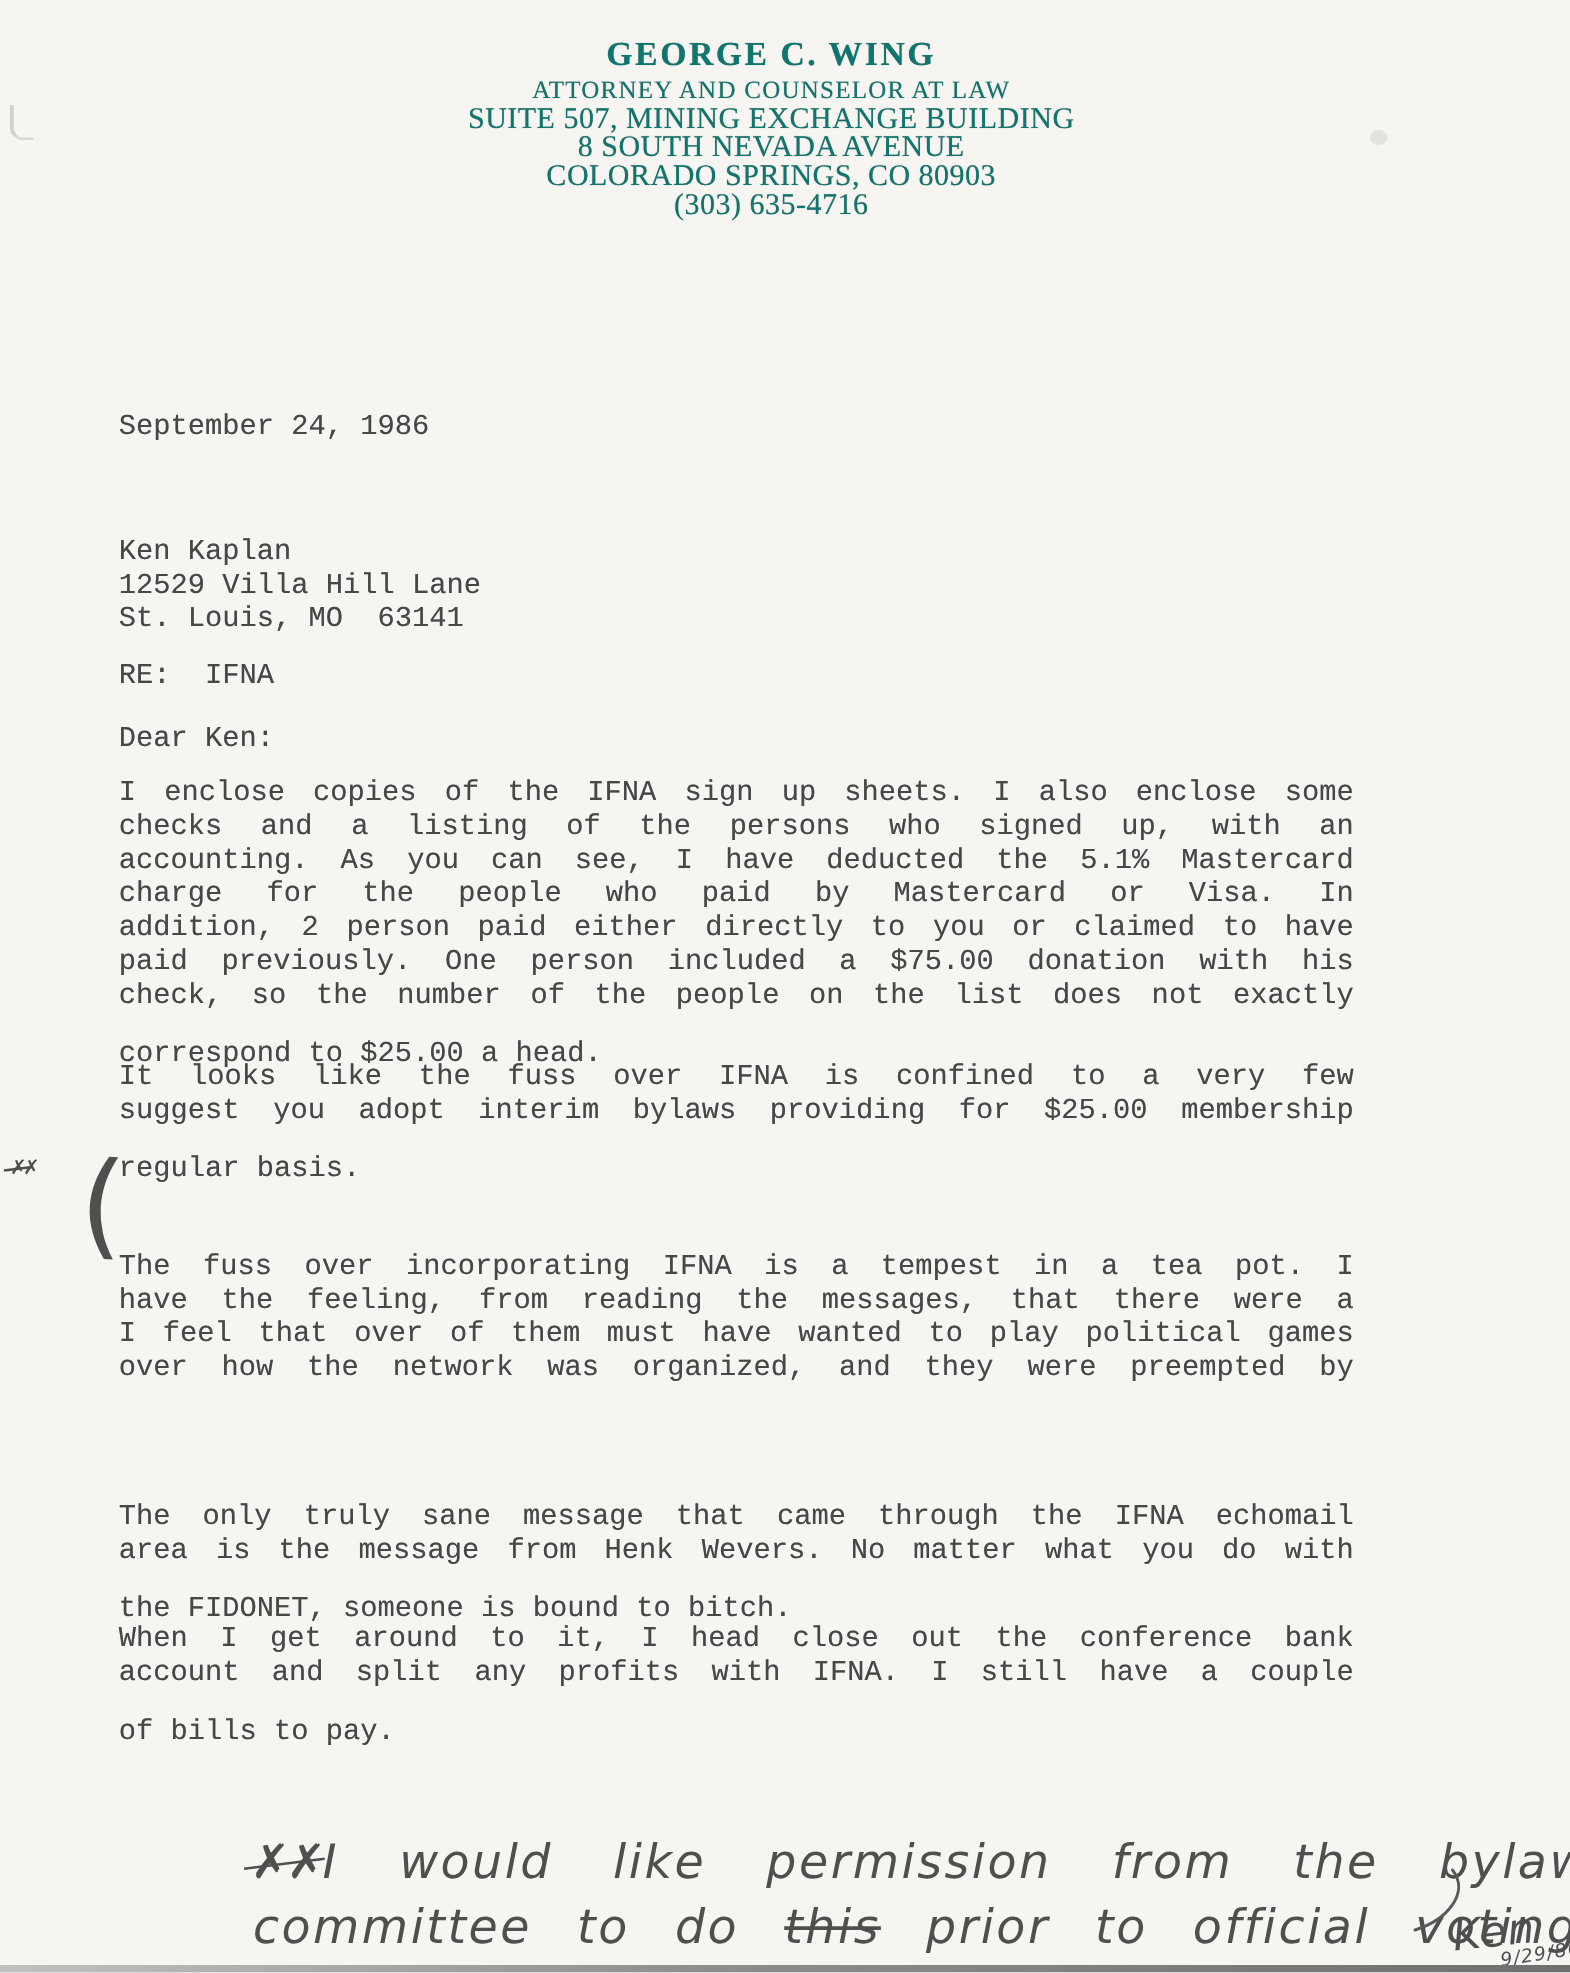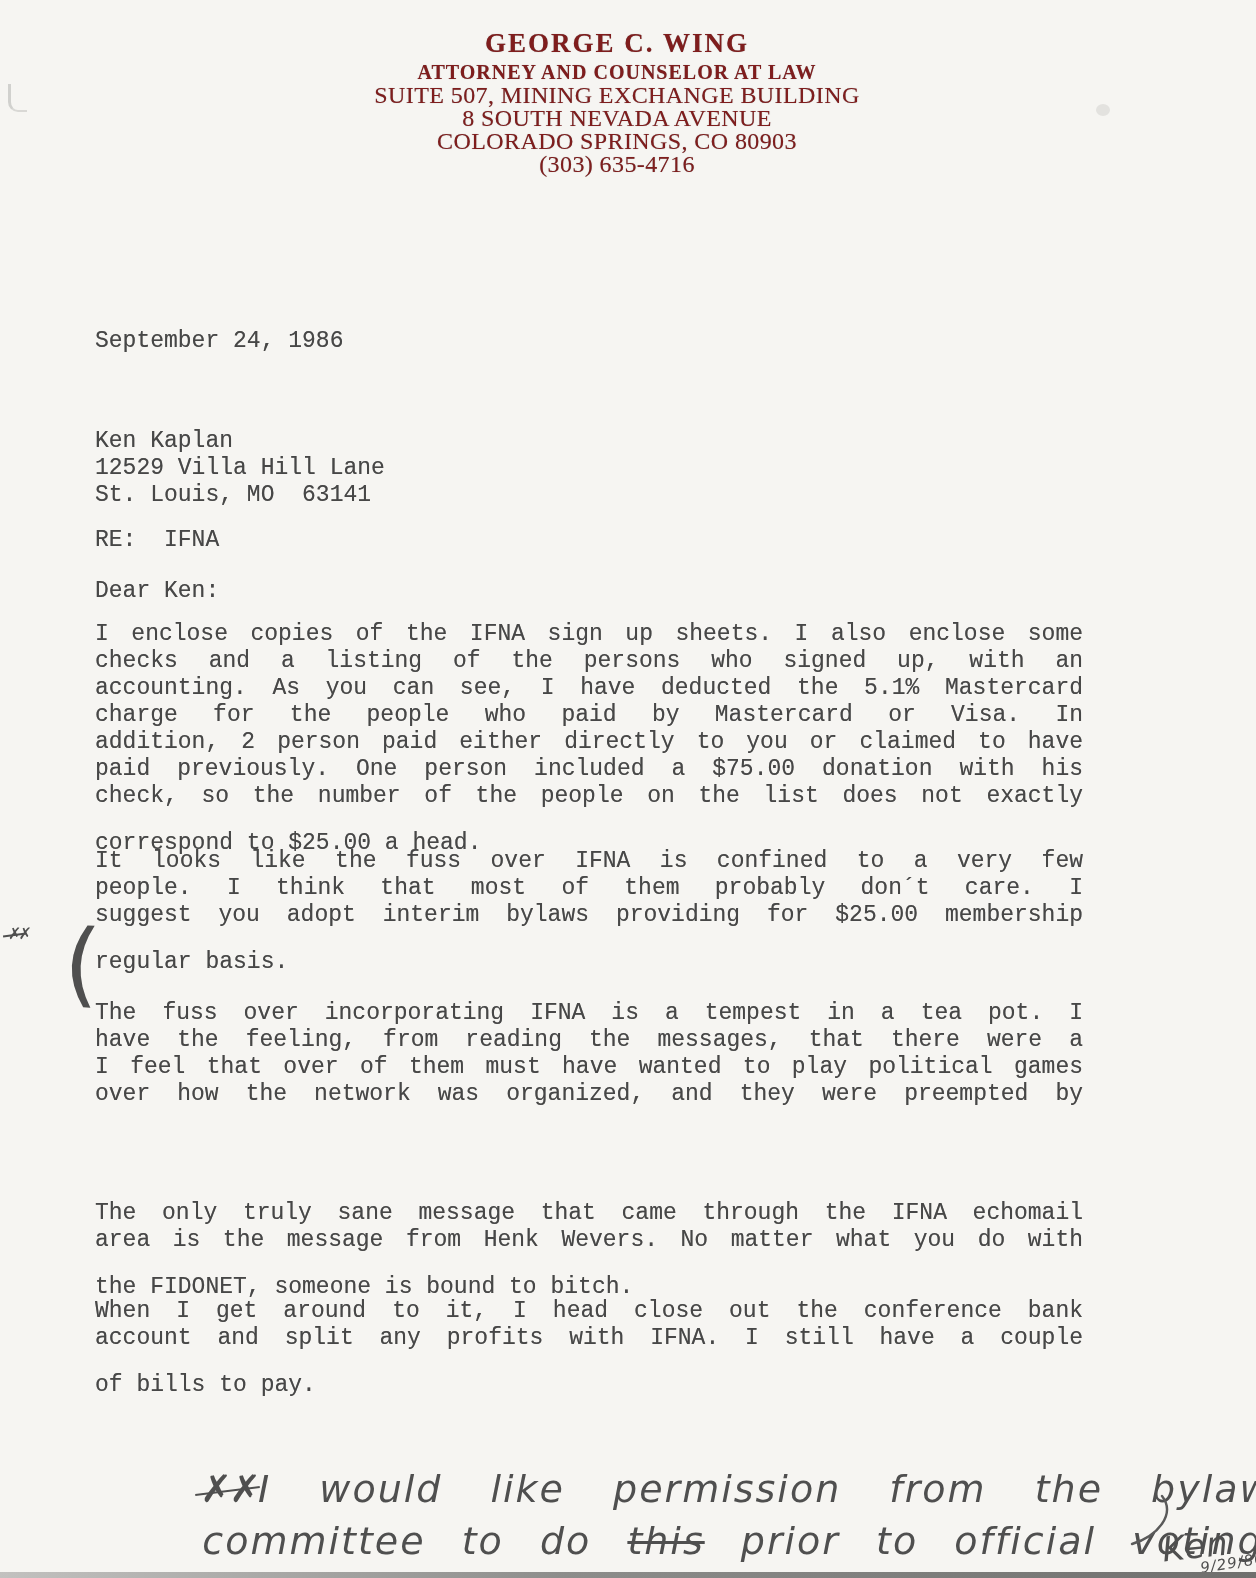--- a/index.html
+++ b/index.html
@@ -10,25 +10,25 @@
     background:#f6f5f2;
     overflow:hidden;
     font-family:"Liberation Mono",monospace;
     color:#474747;
   }
   
   .letterhead{
     position:absolute;top:28px;left:0;width:1234px;
     text-align:center;
     font-family:"Liberation Serif",serif;
-    color:#7f1d1d;
+    color:#0f766e;
     text-shadow:0 0 .7px rgba(60,60,60,.55);
   }
   .lh-name{font-size:27px;font-weight:bold;letter-spacing:2px;line-height:31px;}
-  .lh-title{font-size:20px;font-weight:bold;letter-spacing:1px;line-height:24px;margin-top:1px;}
+  .lh-title{font-size:20px;font-weight:normal;letter-spacing:1px;line-height:24px;margin-top:1px;}
   .lh-line{font-size:24px;letter-spacing:.4px;line-height:23px;}
   
   .typed{
     position:absolute;left:95px;width:988px;
     font-size:23px;line-height:27px;
     text-shadow:0 0 .5px rgba(70,70,70,.5);
   }
   .single{white-space:pre;}
   .para .jl{text-align:justify;text-align-last:justify;}
   .para .ll{text-align:left;white-space:pre-wrap;margin-top:20px;}
@@ -107,21 +107,20 @@
     <div class="jl">accounting.  As you can see, I have deducted the 5.1% Mastercard</div>
     <div class="jl">charge for the people who paid by Mastercard or Visa.  In</div>
     <div class="jl">addition, 2 person paid either directly to you or claimed to have</div>
     <div class="jl">paid previously.  One person included a $75.00 donation with his</div>
     <div class="jl">check, so the number of the people on the list does not exactly</div>
     <div class="ll">correspond to $25.00 a head.</div>
   </div>
 
   <div class="typed para" style="top:848px">
     <div class="jl">It looks like the fuss over IFNA is confined to a very few</div>
-    <div class="jl">people.  I think that most of them probably don´t care.  I</div>
     <div class="jl">suggest you adopt interim bylaws providing for $25.00 membership</div>
     <div class="ll">regular basis.</div>
   </div>
 
   <div class="hand margin-mark">
     <span class="xwrap"><span>✗✗</span><span class="strike"></span></span>
     <span class="bigparen">(</span>
   </div>
 
   <div class="typed para" style="top:1000px">

